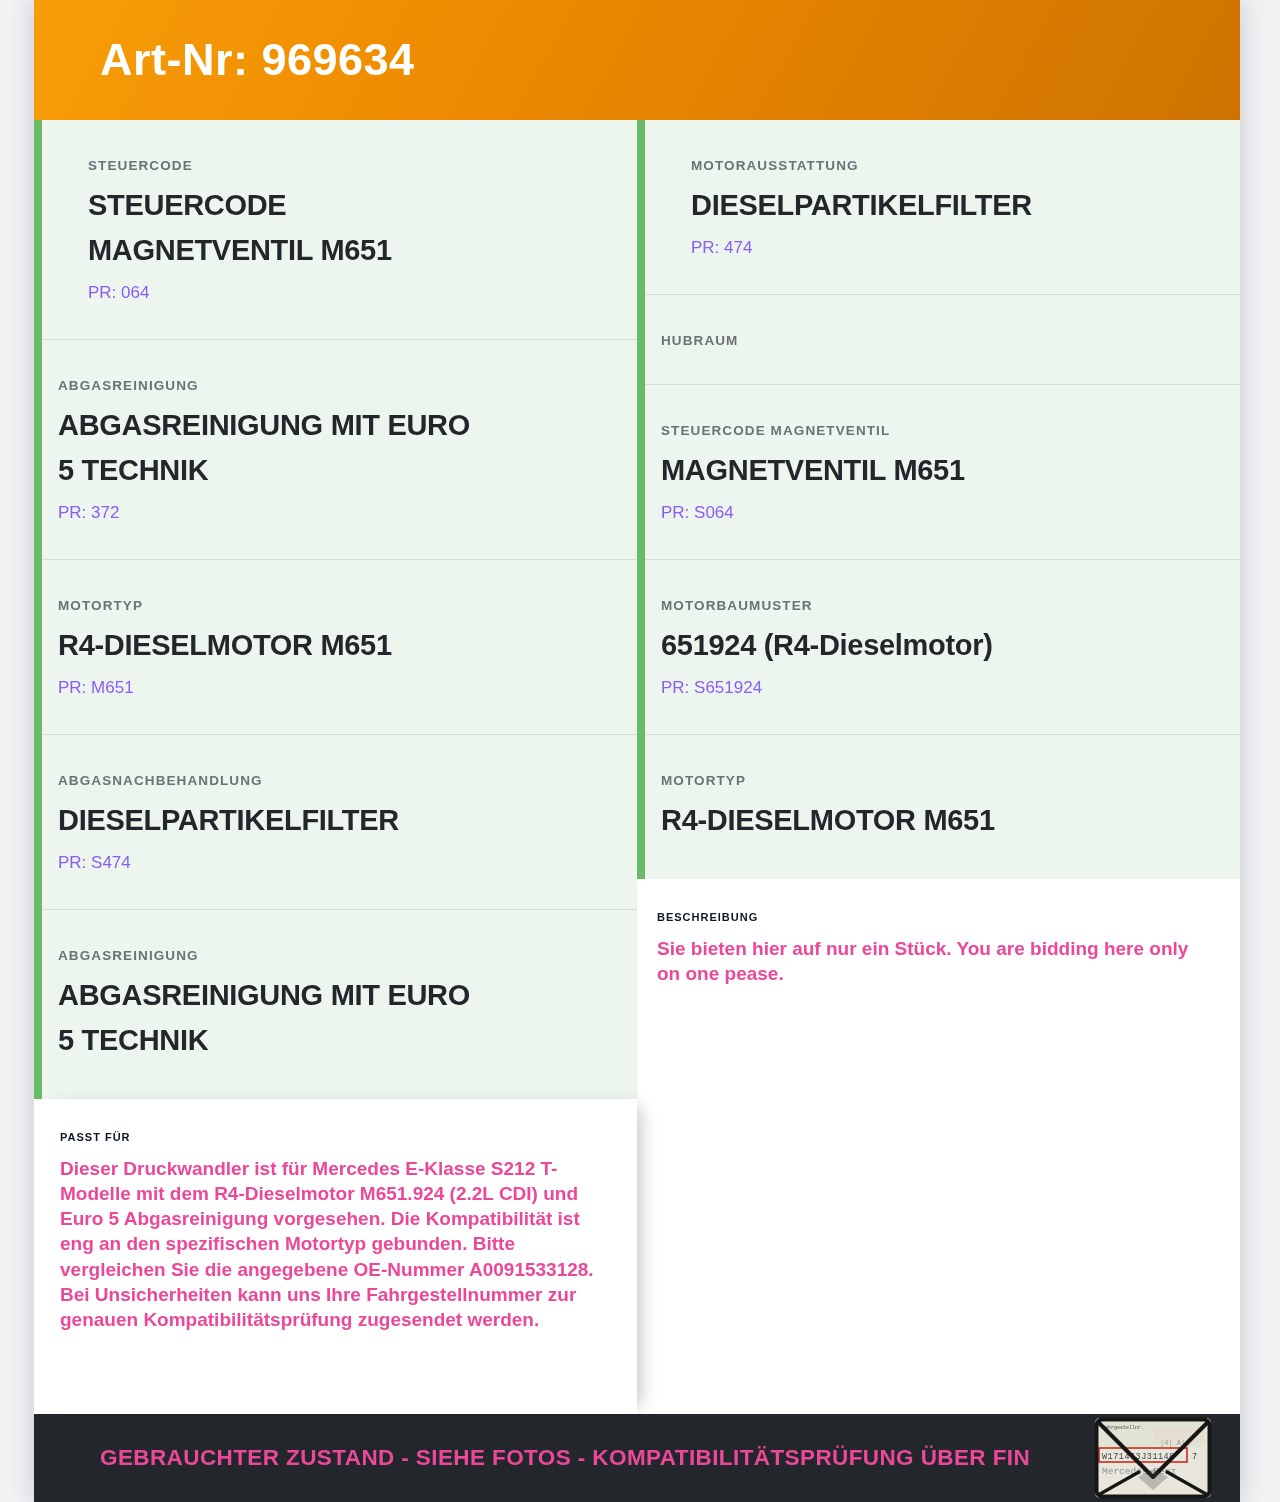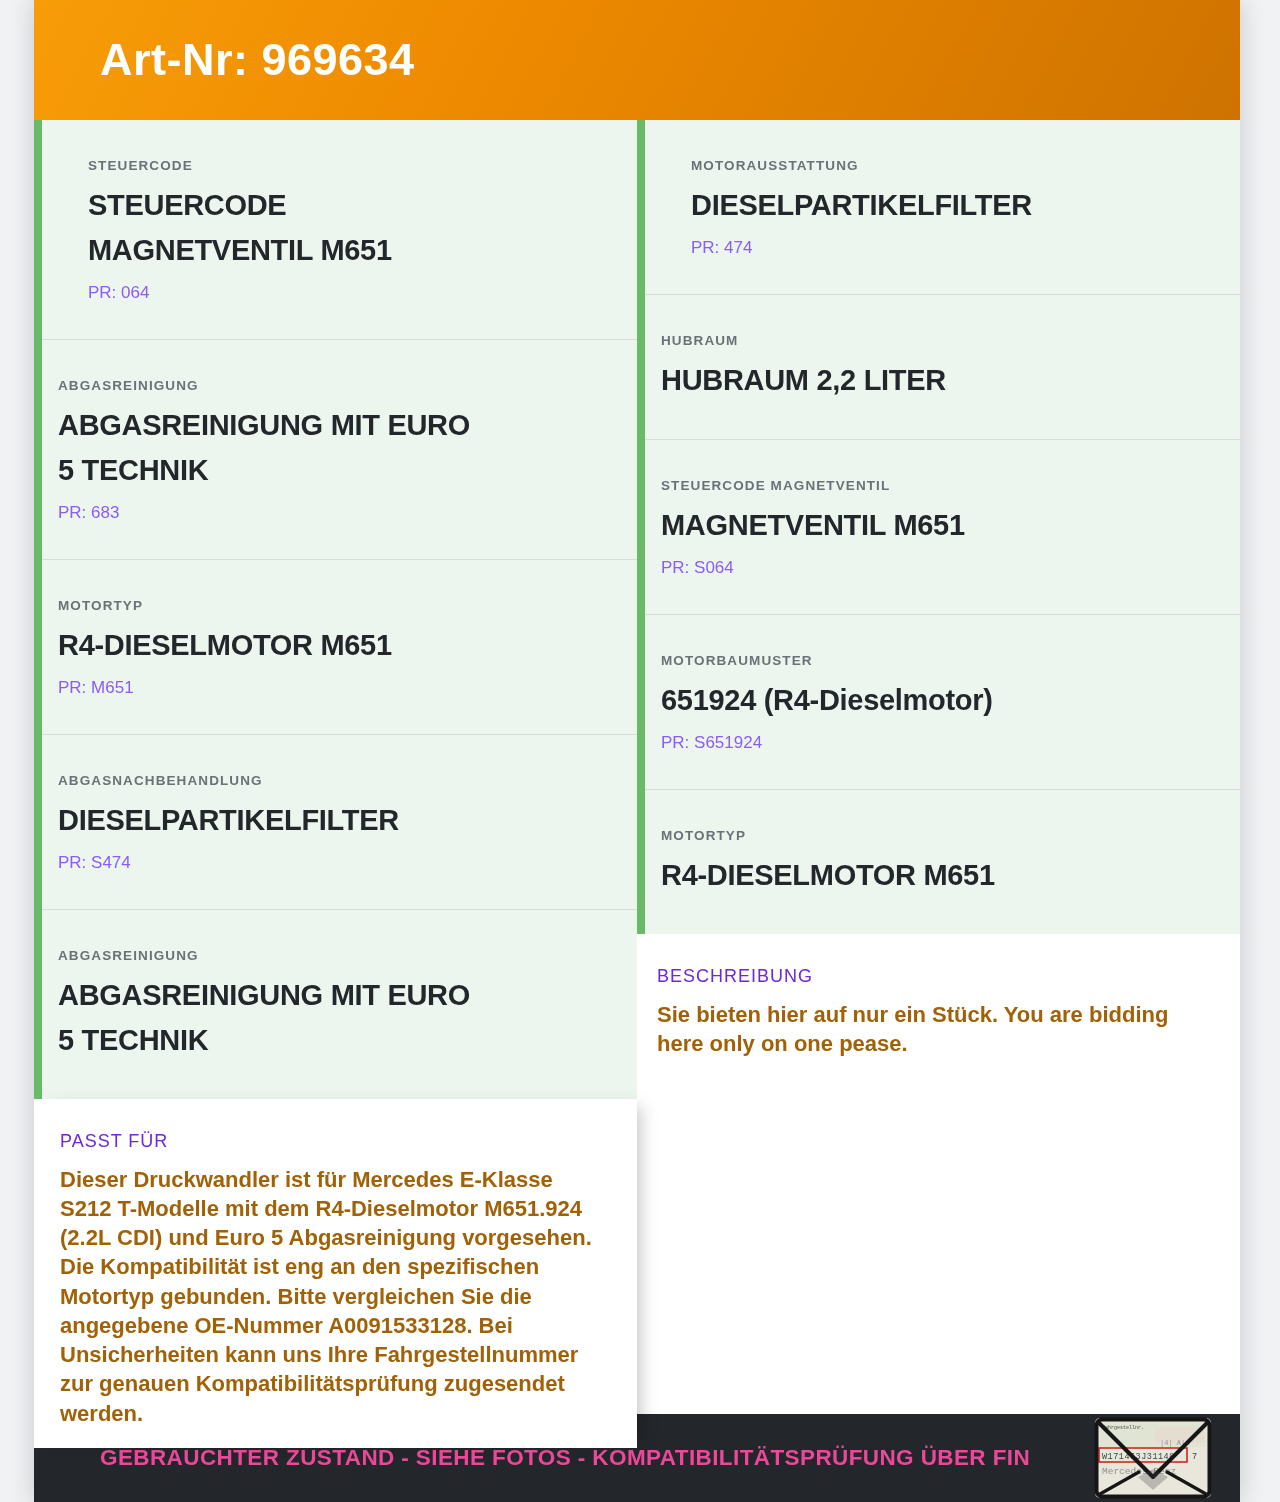--- a/index.html
+++ b/index.html
@@ -48,26 +48,26 @@
     font-size:29px;line-height:1.55;
     color:#23272c;font-weight:700;letter-spacing:-.3px;
     white-space:pre-line;
   }
   .card-pr{margin-top:10px;font-size:17px;color:#8b5cf6;font-weight:500;}
   .white-card{
     flex:1;background:#ffffff;
     padding:32px 38px 20px 26px;box-sizing:border-box;
   }
   .white-card .section-label{
-    font-size:18px;font-weight:400;color:#6d28d9;letter-spacing:1px;
+    font-size:11px;font-weight:700;color:#0f172a;letter-spacing:1px;
   }
   .white-card .body-text{
     margin:13px 0 0;
-    font-size:22px;line-height:1.33;
-    font-weight:700;color:#a16207;
+    font-size:19px;line-height:1.33;
+    font-weight:700;color:#ec4899;
   }
   .passt{position:relative;z-index:2;box-shadow:12px 0 16px -8px rgba(0,0,0,.22);}
   .besch{padding-left:20px;}
   .footer{
     flex:none;height:88px;
     background:#23262b;
     display:flex;align-items:center;
     padding-left:66px;box-sizing:border-box;
     position:relative;
   }
@@ -96,21 +96,21 @@
             <article class="card">
               <div class="card-label">STEUERCODE</div>
               <h2 class="card-title">STEUERCODE
 MAGNETVENTIL M651</h2>
               <div class="card-pr">PR: 064</div>
             </article>
             <article class="card">
               <div class="card-label">ABGASREINIGUNG</div>
               <h2 class="card-title">ABGASREINIGUNG MIT EURO
 5 TECHNIK</h2>
-              <div class="card-pr">PR: 683</div>
+              <div class="card-pr">PR: 372</div>
             </article>
             <article class="card">
               <div class="card-label">MOTORTYP</div>
               <h2 class="card-title">R4-DIESELMOTOR M651</h2>
               <div class="card-pr">PR: M651</div>
             </article>
             <article class="card">
               <div class="card-label">ABGASNACHBEHANDLUNG</div>
               <h2 class="card-title">DIESELPARTIKELFILTER</h2>
               <div class="card-pr">PR: S474</div>
@@ -129,21 +129,20 @@
 
       <div class="col">
         <div class="card-stack" id="right-cards">
             <article class="card">
               <div class="card-label">MOTORAUSSTATTUNG</div>
               <h2 class="card-title">DIESELPARTIKELFILTER</h2>
               <div class="card-pr">PR: 474</div>
             </article>
             <article class="card">
               <div class="card-label">HUBRAUM</div>
-              <h2 class="card-title">HUBRAUM 2,2 LITER</h2>
             </article>
             <article class="card">
               <div class="card-label">STEUERCODE MAGNETVENTIL</div>
               <h2 class="card-title">MAGNETVENTIL M651</h2>
               <div class="card-pr">PR: S064</div>
             </article>
             <article class="card">
               <div class="card-label">MOTORBAUMUSTER</div>
               <h2 class="card-title">651924 (R4-Dieselmotor)</h2>
               <div class="card-pr">PR: S651924</div>

